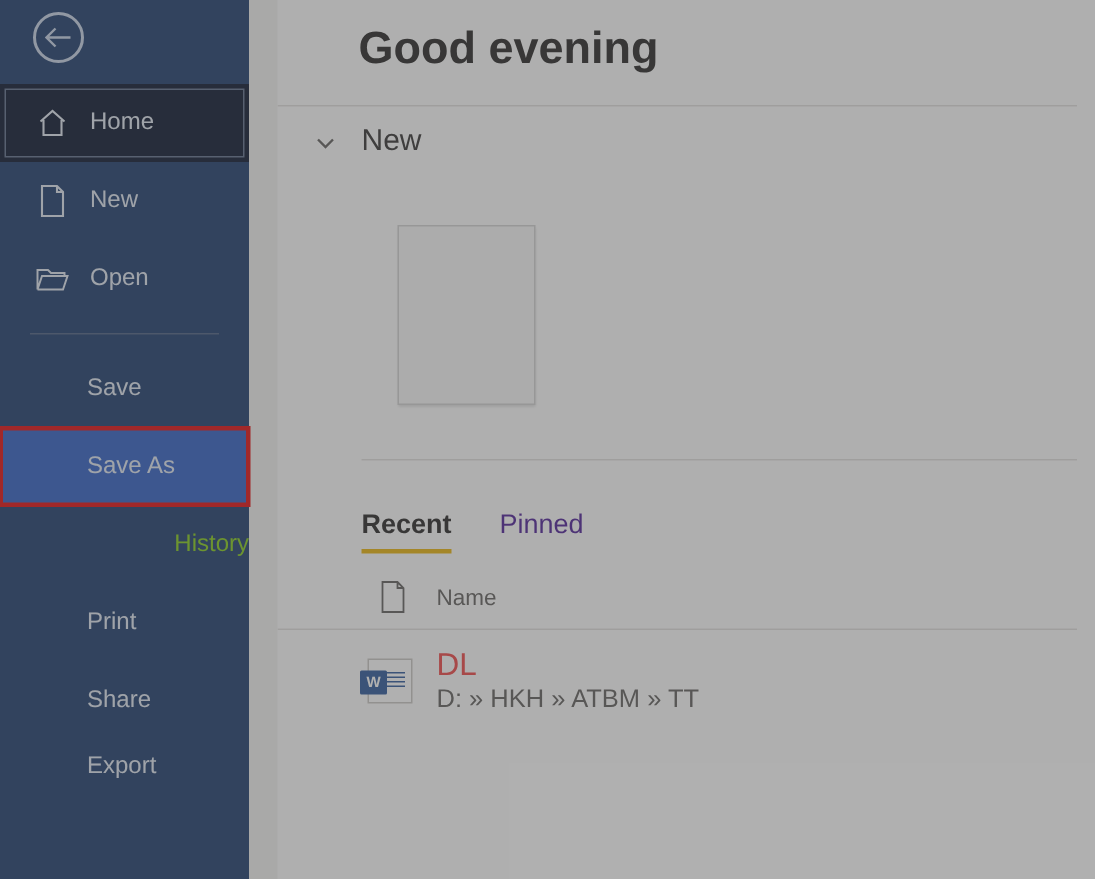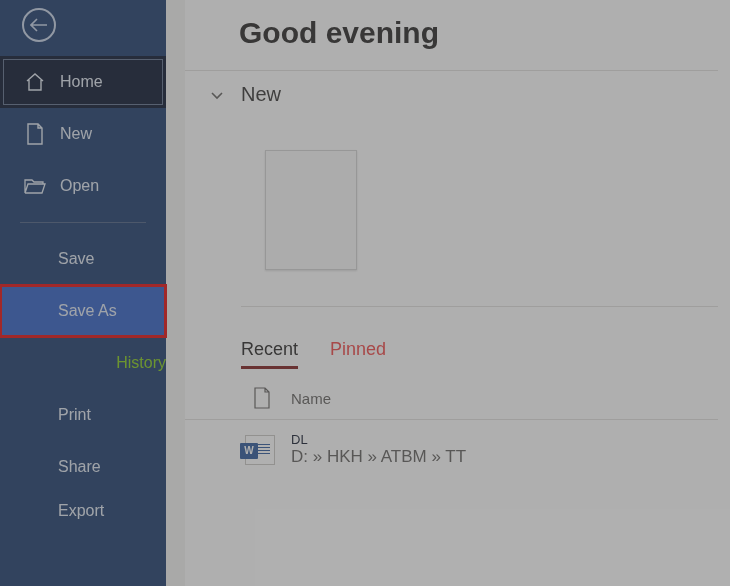--- a/index.html
+++ b/index.html
@@ -19,30 +19,30 @@
     .greeting { font-size: 30px; font-weight: 600; color: #252423; padding: 0 0 20px 54px; }
     .h-divider { height: 1px; background: #e1dfdd; }
     .section-header { display: flex; align-items: center; padding: 12px 0 8px 24px; }
     .chevron { width: 16px; height: 16px; margin-right: 16px; }
     .section-title { font-size: 20px; color: #323130; }
     .template-row { display: flex; padding: 36px 0 36px 80px; }
     .template { display: flex; flex-direction: column; align-items: center; cursor: pointer; }
     .template-thumb { width: 92px; height: 120px; background: #f8f8f8; border: 1px solid #d1d1d1; box-shadow: 0 1px 2px rgba(0,0,0,0.15); }
     .template-label { font-size: 15px; font-weight: 600; color: #252423; margin-top: 18px; }
     .tabs { display: flex; padding: 32px 0 0 56px; gap: 32px; }
-    .tab { font-size: 18px; padding-bottom: 6px; cursor: pointer; color: #ef4444; }
-    .tab.active { font-weight: 400; color: #252423; border-bottom: 3px solid #7f1d1d; }
+    .tab { font-size: 18px; padding-bottom: 6px; cursor: pointer; color: #4c1d95; }
+    .tab.active { font-weight: 700; color: #252423; border-bottom: 3px solid #eab308; }
     .list-header { display: flex; align-items: center; padding: 18px 0 10px 68px; border-bottom: 1px solid #e1dfdd; color: #605e5c; font-size: 15px; }
     .file-icon-col { width: 38px; }
     .recent-item { display: flex; align-items: center; padding: 12px 0 12px 60px; cursor: pointer; }
     .word-icon { width: 30px; height: 30px; margin-right: 16px; display: flex; align-items: center; justify-content: center; background: #fff; border: 1px solid #c8c6c4; position: relative; }
     .word-badge { position: absolute; left: -6px; top: 7px; width: 18px; height: 16px; background: #2b579a; color: #fff; font-size: 10px; font-weight: 700; display: flex; align-items: center; justify-content: center; border-radius: 1px; }
     .doc-lines { position: absolute; right: 4px; top: 8px; width: 12px; }
     .doc-lines div { height: 1px; background: #2b579a; margin-bottom: 2px; }
-    .file-name { font-size: 13px; color: #0f172a; }
+    .file-name { font-size: 21px; color: #ef4444; }
     .file-path { font-size: 17px; color: #605e5c; }
     .overlay { position: absolute; inset: 0; background: rgba(80,80,80,0.45); pointer-events: none; }
     svg { display: block; }
   </style>
 </head>
 <body>
 
 <div class="sidebar">
   <div class="back-btn">
     <svg width="18" height="14" viewBox="0 0 18 14">

